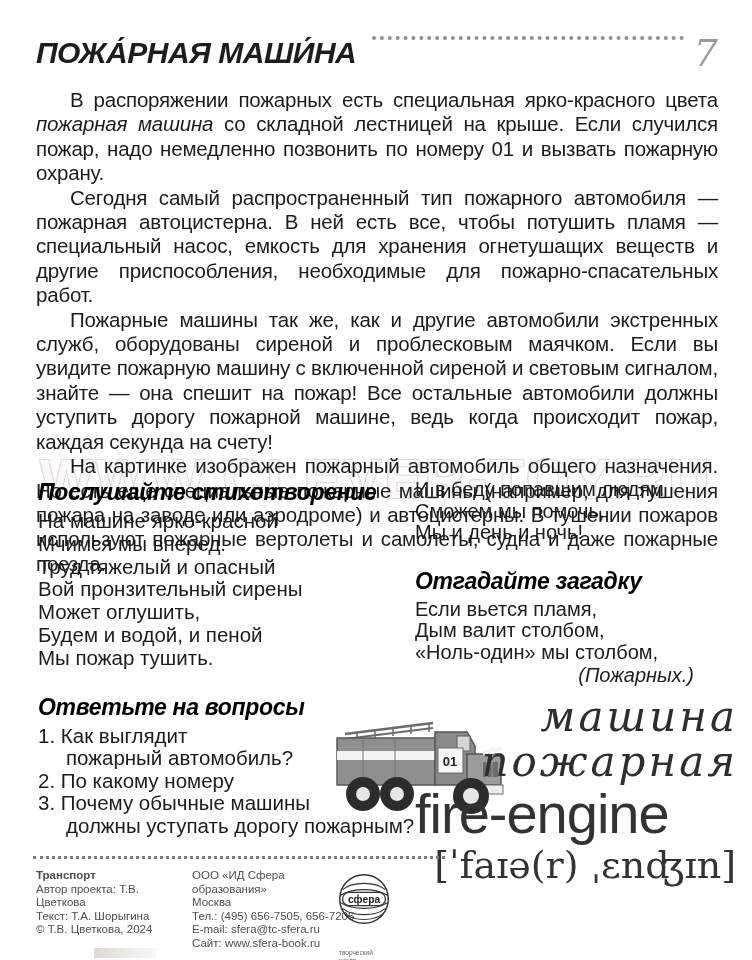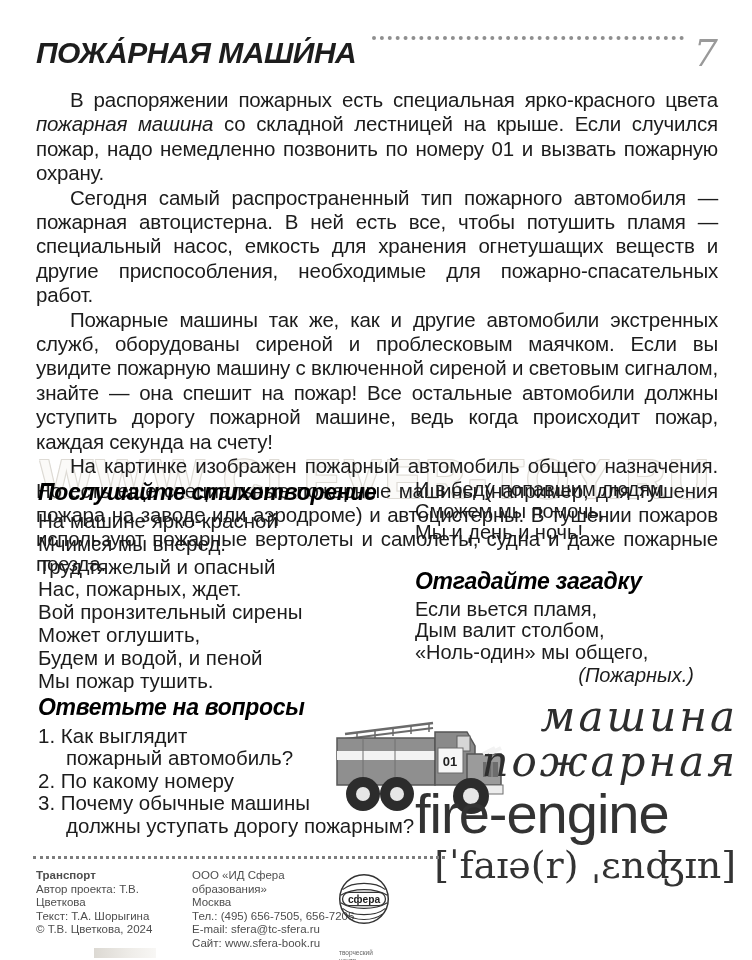--- a/index.html
+++ b/index.html
@@ -102,36 +102,35 @@
   <p><span>Сегодня самый распространенный тип пожарного автомобиля — пожарная автоцистерна. В ней есть все, чтобы потушить пламя — специальный насос, емкость для хранения огнетушащих веществ и другие приспособления, необходимые для пожарно-спасательных работ.</span></p>
   <p><span>Пожарные машины так же, как и другие автомобили экстренных служб, оборудованы сиреной и проблесковым маячком. Если вы увидите пожарную машину с включенной сиреной и световым сигналом, знайте — она спешит на пожар! Все остальные автомобили должны уступить дорогу пожарной машине, ведь когда происходит пожар, каждая секунда на счету!</span></p>
   <p><span>На картинке изображен пожарный автомобиль общего назначения. Но есть еще специальные пожарные машины (например, для тушения пожара на заводе или аэродроме) и автоцистерны. В тушении пожаров используют пожарные вертолеты и самолеты, судна и даже пожарные поезда.</span></p>
 </section>
 
 <section class="col-left">
   <h2 class="sec-heading">Послушайте стихотворение</h2>
   <div class="pline">На машине ярко-красной</div>
   <div class="pline">Мчимся мы вперед.</div>
   <div class="pline">Труд тяжелый и опасный</div>
-  <div class="pline">Нас, пожарных, ждет.</div>
   <div class="pline">Вой пронзительный сирены</div>
   <div class="pline">Может оглушить,</div>
   <div class="pline">Будем и водой, и пеной</div>
   <div class="pline">Мы пожар тушить.</div>
 </section>
 
 <section class="col-right">
   <div class="pline">И в беду попавшим людям</div>
   <div class="pline">Сможем мы помочь,</div>
   <div class="pline">Мы и день и ночь!</div>
 
   <h2 class="sec-heading">Отгадайте загадку</h2>
   <div class="pline">Если вьется пламя,</div>
   <div class="pline">Дым валит столбом,</div>
-  <div class="pline">«Ноль-один» мы общего,</div>
+  <div class="pline">«Ноль-один» мы столбом,</div>
   <div class="riddle-answer">(Пожарных.)</div>
 
   <div class="cursive-block">
     <div class="cursive">машина</div>
     <div class="cursive">пожарная</div>
   </div>
   <div class="english-word">fire-engine</div>
   <div class="ipa">[ˈfaɪə(r) ˌɛnʤɪn]</div>
 </section>
 

